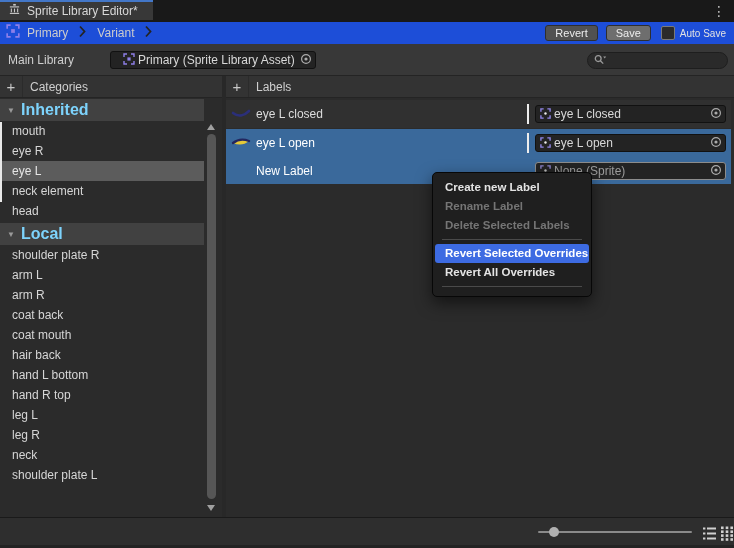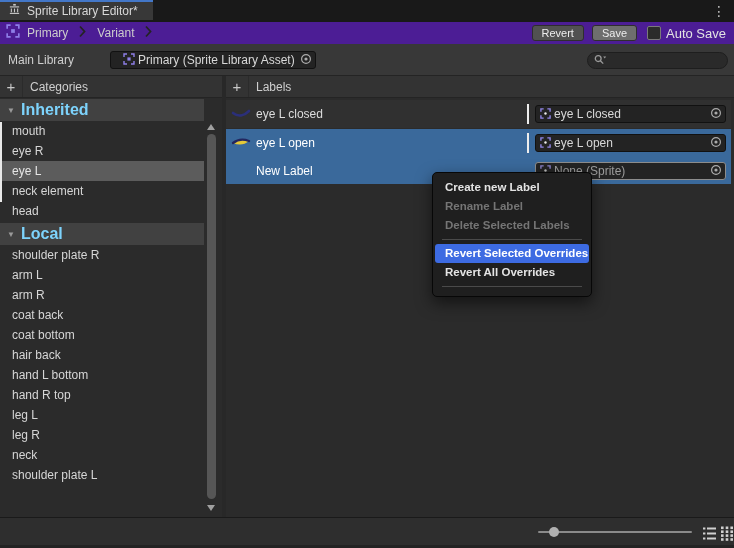--- a/index.html
+++ b/index.html
@@ -8,30 +8,30 @@
     font-family:"Liberation Sans","DejaVu Sans",sans-serif;
     -webkit-font-smoothing:antialiased;
   }
   
   .tabbar{position:absolute;left:0;top:0;right:0;height:22px;background:#191919;}
   .tab{position:absolute;left:0;top:0;width:153px;height:20px;background:#383838;
        border-top:2px solid #4377C8;display:flex;align-items:center;padding:0 8px;box-sizing:border-box;gap:6px;}
   .tab-title{font-size:12px;color:#D8D8D8;white-space:nowrap;}
   .kebab{position:absolute;right:8px;top:1px;color:#BEBEBE;font-size:14px;line-height:20px;cursor:pointer;}
   
-  .toolbar{position:absolute;top:22px;left:0;right:0;height:22px;background:#4c1d95;
+  .toolbar{position:absolute;top:22px;left:0;right:0;height:22px;background:#1d4ed8;
            display:flex;align-items:center;padding:0 6px;box-sizing:border-box;}
   .crumb{color:#CCCCCC;font-size:12px;padding:0 7px;white-space:nowrap;}
   .chev{margin:0 4px;}
   .spacer{flex:1;}
   .btn{height:16px;padding:0 9px;font-size:11px;color:#EDEDED;background:#515151;
        border:1px solid #2E2E2E;border-radius:3px;line-height:14px;margin-left:8px;cursor:pointer;}
   .btn.save{background:#6E6E6E;}
   .chk{width:12px;height:12px;background:#2B2B2B;border:1px solid #7A7A7A;border-radius:2px;margin-left:10px;cursor:pointer;}
-  .chklabel{color:#E2E2E2;font-size:13px;margin-left:5px;margin-right:2px;white-space:nowrap;}
+  .chklabel{color:#E2E2E2;font-size:10px;margin-left:5px;margin-right:2px;white-space:nowrap;}
   
   .mainrow{position:absolute;top:44px;left:0;right:0;height:32px;background:#383838;border-bottom:1px solid #242424;box-sizing:border-box;}
   .ml-label{position:absolute;left:8px;top:9px;font-size:12px;color:#CFCFCF;}
   .objfield{position:absolute;left:110px;top:7px;width:206px;height:18px;background:#232323;
             border:1px solid #111;border-radius:3px;display:flex;align-items:center;
             padding:0 3px 0 12px;box-sizing:border-box;gap:3px;cursor:pointer;}
   .objfield .ftext{flex:1;font-size:12px;color:#D8D8D8;white-space:nowrap;overflow:hidden;}
   .search{position:absolute;left:587px;top:8px;width:141px;height:17px;background:#2A2A2A;
           border:1px solid #1E1E1E;border-radius:9px;display:flex;align-items:center;
           padding:0 6px;box-sizing:border-box;gap:4px;}
@@ -190,21 +190,21 @@
         <div class="citem">neck element</div>
         <div class="citem">head</div>
         <div class="ghead local">
           <span class="tri">▼</span>
           <span class="gl">Local</span>
         </div>
         <div class="citem">shoulder plate R</div>
         <div class="citem">arm L</div>
         <div class="citem">arm R</div>
         <div class="citem">coat back</div>
-        <div class="citem">coat bottom</div>
+        <div class="citem">coat mouth</div>
         <div class="citem">hair back</div>
         <div class="citem">hand L bottom</div>
         <div class="citem">hand R top</div>
         <div class="citem">leg L</div>
         <div class="citem">leg R</div>
         <div class="citem">neck</div>
         <div class="citem">shoulder plate L</div>
       </div>
       <div class="override-bar"></div>
       <div class="vscroll">

